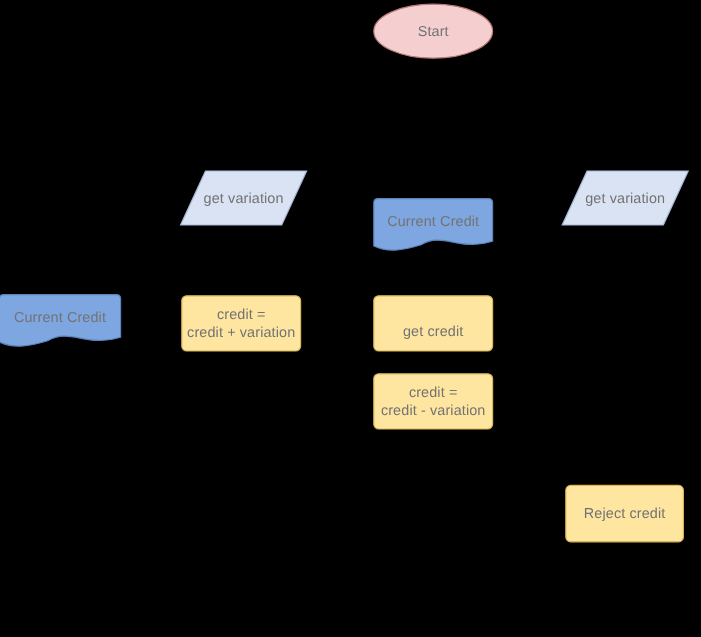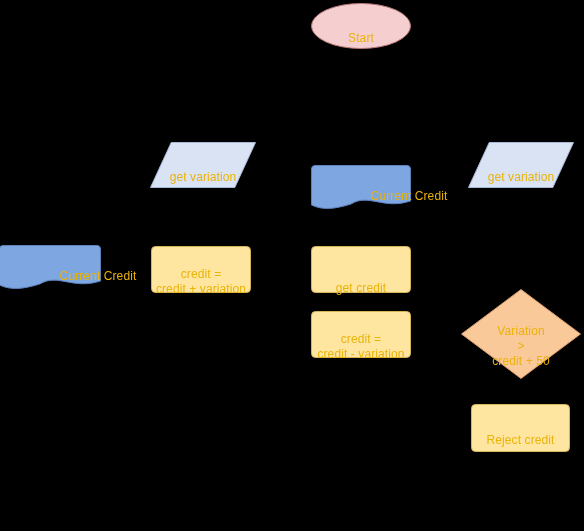--- a/index.html
+++ b/index.html
@@ -21,35 +21,35 @@
   }
   .node svg {
     position: absolute;
     left: 0;
     top: 0;
     overflow: visible;
   }
   .node-label {
     position: absolute;
     left: 0;
-    top: 12px;
+    top: 0;
     width: 100%;
     height: 100%;
     display: flex;
     align-items: center;
     justify-content: center;
     text-align: center;
-    color: #eab308;
+    color: #737373;
     font-size: 12px;
     line-height: 15px;
     white-space: pre-line;
     pointer-events: none;
     letter-spacing: 0.1px;
   }
-  .label-up-4 { transform: translateY(-4px); padding-left: 48px; }
+  .label-up-4 { transform: translateY(-4px); }
 </style>
 </head>
 <body>
 
 <div id="canvas" style="background: rgb(0, 0, 0); width: 584px; height: 531px;">
     <div class="node" style="left: 311px; top: 3px; width: 100px; height: 46px;">
       <div>
         <svg width="100" height="46" viewBox="0 0 100 46" xmlns="http://www.w3.org/2000/svg">
           <ellipse cx="50" cy="23" rx="49.5" ry="22.5" fill="#f5cfcf" stroke="#b97a7a" stroke-width="1"></ellipse>
         </svg>
@@ -121,30 +121,20 @@
     </div>
     <div class="node" style="left: 311px; top: 311px; width: 100px; height: 47px;">
       <div>
         <svg width="100" height="47" viewBox="0 0 100 47" xmlns="http://www.w3.org/2000/svg">
           <rect x="0.5" y="0.5" width="99" height="46" rx="4" ry="4" fill="#ffe6a0" stroke="#d6b656" stroke-width="1"></rect>
         </svg>
       </div>
       <div class="node-label">credit =
 credit - variation</div>
     </div>
-    <div class="node" style="left: 461px; top: 289px; width: 120px; height: 90px;">
-      <div>
-        <svg width="120" height="90" viewBox="0 0 120 90" xmlns="http://www.w3.org/2000/svg">
-          <polygon points="60,0.5 119.5,45 60,89.5 0.5,45" fill="#fac99a" stroke="#d79b6b" stroke-width="1"></polygon>
-        </svg>
-      </div>
-      <div class="node-label">Variation
-&gt;
-credit + 50</div>
-    </div>
     <div class="node" style="left: 471px; top: 404px; width: 99px; height: 48px;">
       <div>
         <svg width="99" height="48" viewBox="0 0 99 48" xmlns="http://www.w3.org/2000/svg">
           <rect x="0.5" y="0.5" width="98" height="47" rx="4" ry="4" fill="#ffe6a0" stroke="#d6b656" stroke-width="1"></rect>
         </svg>
       </div>
       <div class="node-label">Reject credit</div>
     </div>
   </div>
 

